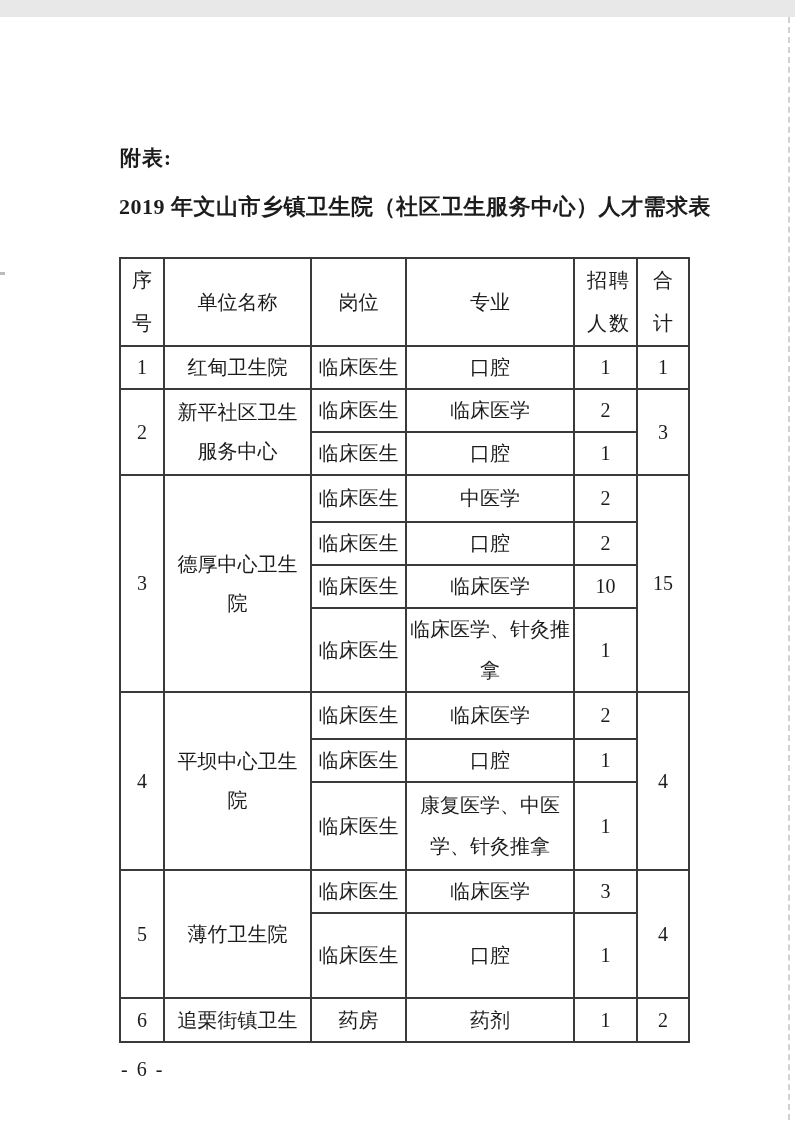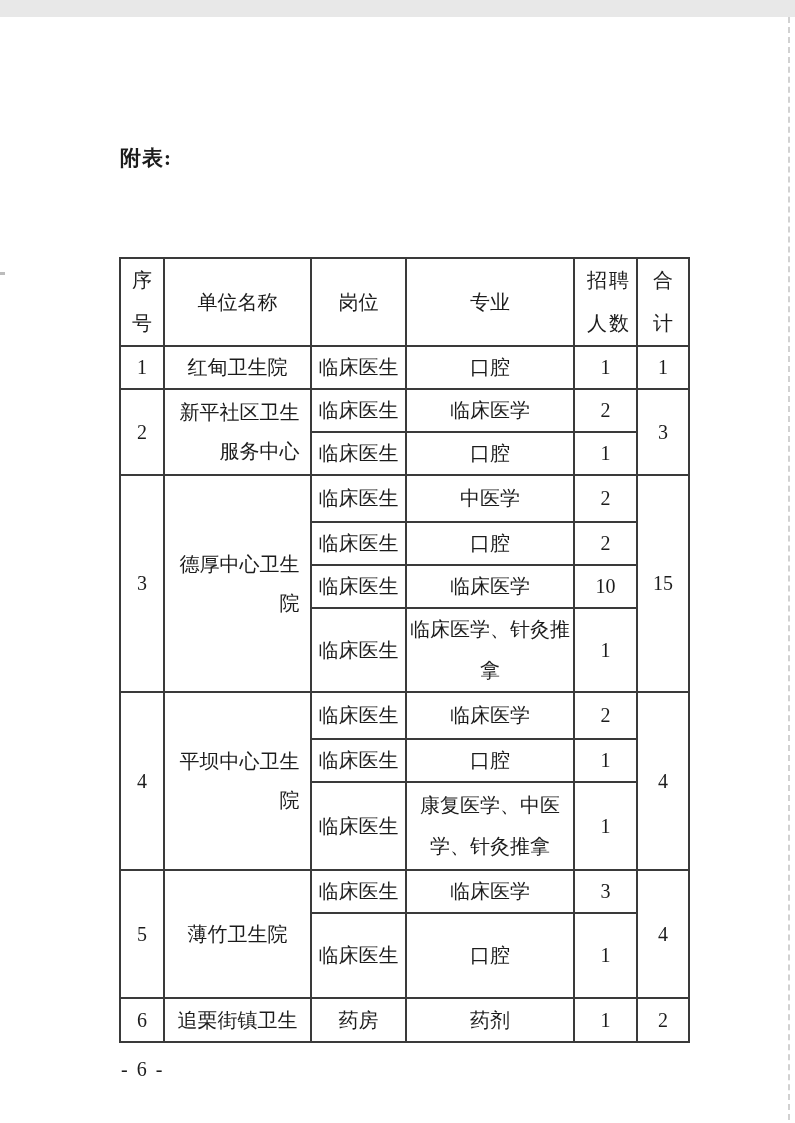--- a/index.html
+++ b/index.html
@@ -31,21 +31,21 @@
     padding:0;vertical-align:middle;
     font-weight:normal;text-align:center;
     overflow:hidden;
   }
   
   .h87{height:87px}.h47{height:47px}.h44{height:44px}
   .h43{height:43px}.h42{height:42px}.h41{height:41px}
   .h82{height:82px}.h85{height:85px}.h88{height:88px}
   
   td.c-unit{ text-align:left;padding-left:13px;padding-right:4px;line-height:1.95; }
-  td.c-unit span{ display:inline-block;word-break:break-all;max-width:6.2em;text-align:right; }
+  td.c-unit span{ display:inline-block;word-break:break-all;max-width:6.2em;text-align:center; }
   td.c-post{ text-align:left;padding-left:10px; }
   td.c-major{ padding:0 3px;line-height:2.05; }
   td.c-major span{ display:inline-block;word-break:break-all; }
   
   .vstack{ display:inline-block;width:1.25em;word-break:break-all;line-height:2.15;text-align:center; }
   .vstack2{ display:inline-block;width:2.55em;word-break:break-all;line-height:2.15;text-align:right;letter-spacing:2px; }
   .pagenum{
     position:absolute;left:121px;top:1041px;
     font-size:20px;letter-spacing:2px;
   }
@@ -59,20 +59,21 @@
     background:#8f8f8f;opacity:0.6;
   }
 </style>
 </head>
 <body>
 
 <div class="sheet">
 
   <div class="attach">附表:</div>
 
+  <div class="title">2019 年文山市乡镇卫生院（社区卫生服务中心）人才需求表</div>
 
   <table class="demand">
     <colgroup>
       <col style="width:44px">
         <col style="width:147px">
         <col style="width:95px">
       <col style="width:168px">
         <col style="width:63px">
         <col style="width:52px">
     </colgroup>

